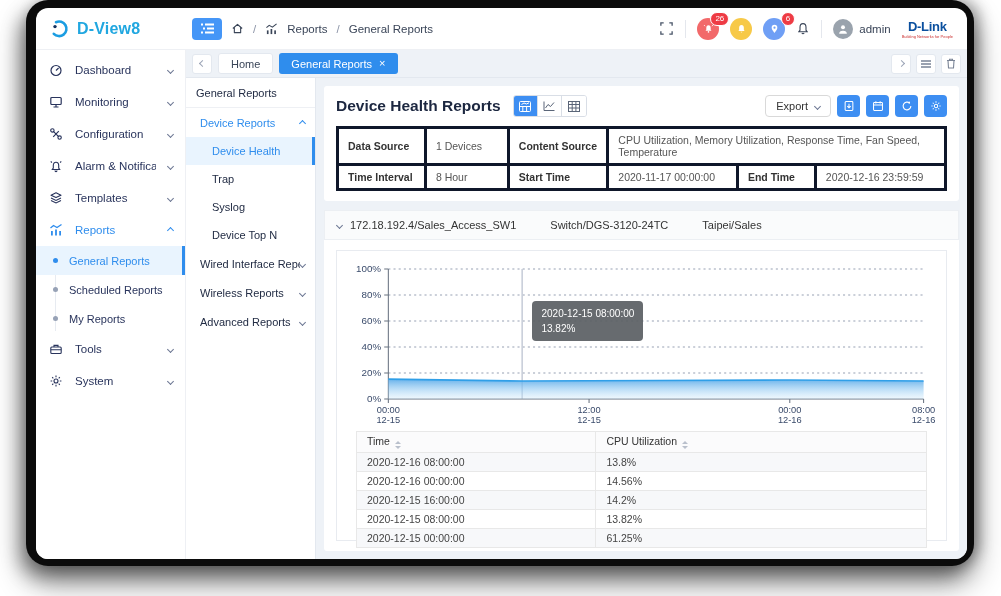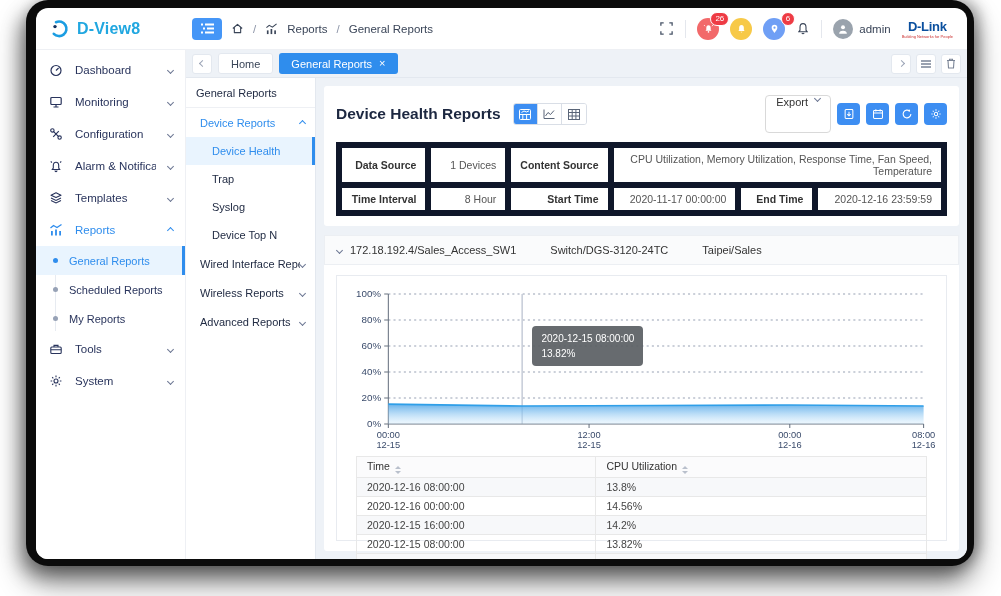--- a/index.html
+++ b/index.html
@@ -64,24 +64,24 @@
   .content { flex:1; min-width:0; padding:8px; overflow:hidden; display:flex; flex-direction:column; }
   .card { background:#fff; border-radius:3px; }
   .card1 { padding:9px 12px 10px; flex:none; }
   .title-row { display:flex; align-items:center; }
   .page-title { font-size:15.5px; font-weight:bold; color:#1c2740; }
   .view-toggles { display:flex; margin-left:12px; border:1px solid #d9dee6; border-radius:3px; overflow:hidden; }
   .vt { width:24px; height:20px; display:flex; align-items:center; justify-content:center; background:#fff; cursor:pointer; border-right:1px solid #d9dee6; }
   .vt:last-child { border-right:none; }
   .vt.on { background:#3d8ef2; }
   .actions { margin-left:auto; display:flex; align-items:center; gap:6px; }
-  .export-btn { height:38px; display:flex; gap:7px; padding:0 10px; border:1px solid #d9d9d9; border-radius:4px; background:#fff; font-size:11px; color:#333; cursor:pointer; }
+  .export-btn { height:22px; display:flex; align-items:center; gap:7px; padding:0 10px; border:1px solid #d9d9d9; border-radius:4px; background:#fff; font-size:11px; color:#333; cursor:pointer; }
   .act-btn { width:23px; height:22px; background:#3d8ef2; border-radius:4px; display:flex; align-items:center; justify-content:center; cursor:pointer; }
   .info-table { width:100%; border-collapse:collapse; margin-top:9px; font-size:10.5px; }
-  .info-table td { border:6px solid #0f172a; padding:5px 9px; color:#555; white-space:nowrap; overflow:hidden;text-align:right; }
+  .info-table td { border:3px solid #0f172a; padding:5px 9px; color:#555; white-space:nowrap; overflow:hidden; }
   .info-table td.k { color:#333; font-weight:bold; width:92px; }
   .info-table td.long { white-space:normal; }
 
   .card2 { margin-top:9px; flex:1; min-height:0; display:flex; flex-direction:column; }
   .dev-header { background:#fafbfc; border:1px solid #eceff3; padding:8px 12px; display:flex; align-items:center; gap:34px; font-size:11px; color:#333; flex:none; }
   .dev-name { display:flex; align-items:center; gap:8px; }
   .chart-box { margin:10px 12px 10px; border:1px solid #e8ebf0; padding:8px 10px 8px; flex:1; min-height:0; display:flex; flex-direction:column; }
   .chart-title-row { display:flex; align-items:flex-start; font-size:10.5px; color:#444; flex:none; padding:2px 2px 0; }
   .legend { margin-left:auto; display:inline-flex; align-items:center; gap:5px; font-size:10px; color:#333; cursor:pointer; padding-right:4px; }
   .leg-line { width:7px; height:2px; background:#2f9fe8; }

